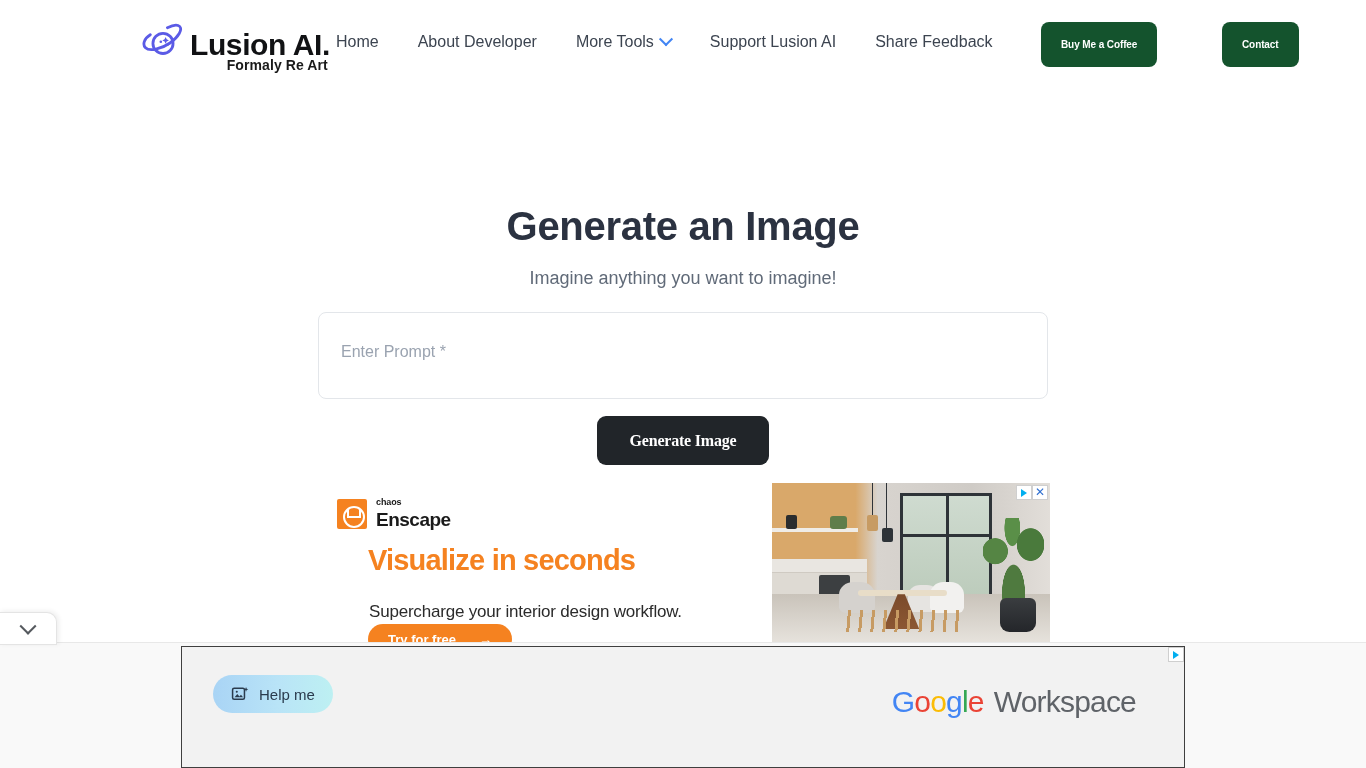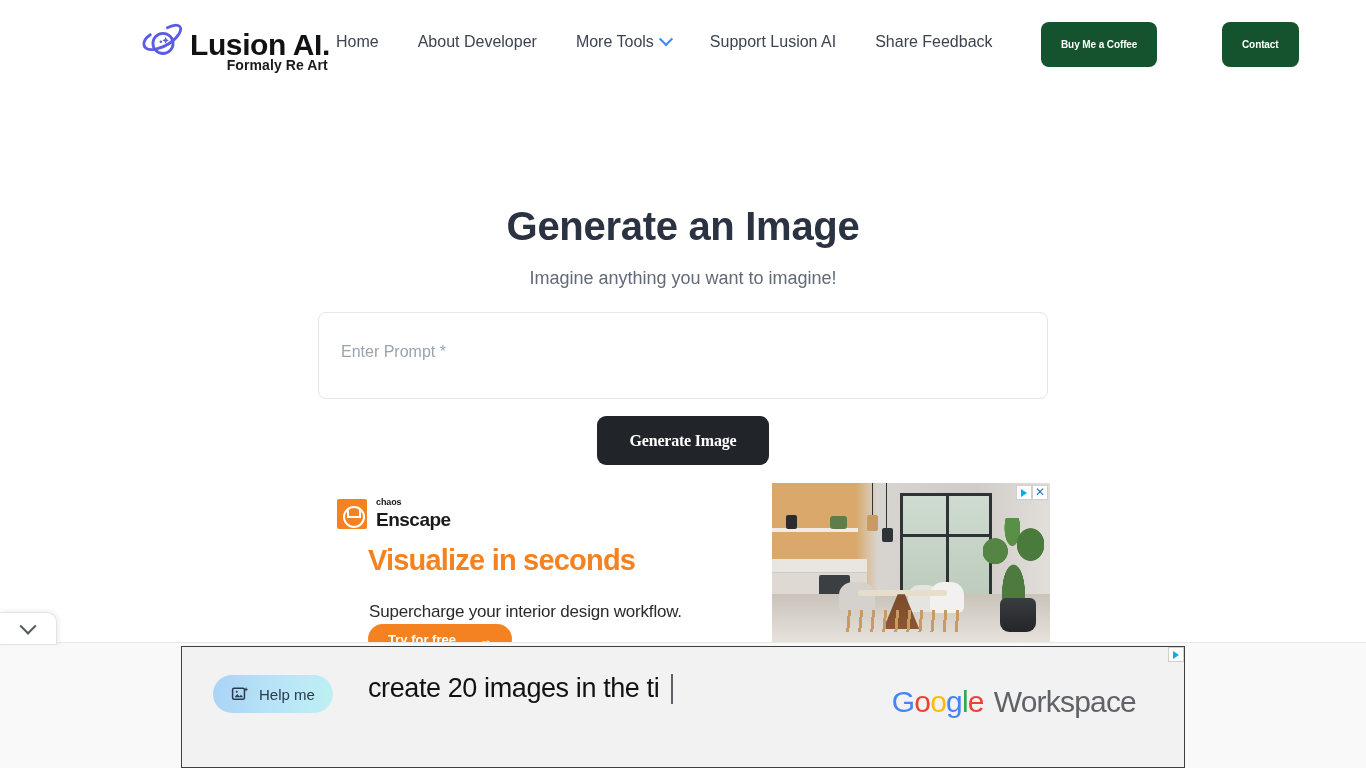--- a/index.html
+++ b/index.html
@@ -331,24 +331,20 @@
         <svg viewBox="0 0 24 24" width="19" height="19">
           <rect x="2" y="4" width="15" height="14" rx="2" fill="none" stroke="#2a3b4d" stroke-width="1.9"></rect>
           <path d="M4.5 15.5 l3.5-4 2.6 3 2-2.2 2.6 3.2z" fill="#2a3b4d"></path>
           <circle cx="7.3" cy="8.6" r="1.3" fill="#2a3b4d"></circle>
           <path d="M19 2.6 l0.85 2.05 2.05 0.85 -2.05 0.85 -0.85 2.05 -0.85 -2.05 -2.05 -0.85 2.05 -0.85z" fill="#2a3b4d"></path>
         </svg>
       </span>
       <span class="gw-pill-label">Help me</span>
     </div>
 
-    <div class="gw-typed">
-      <span>create 20 images in the ti</span>
-      <span class="gw-caret"></span>
-    </div>
 
     <div class="gw-logo">
       <span class="g1">G</span>
         <span class="g2">o</span>
         <span class="g3">o</span>
         <span class="g4">g</span>
         <span class="g5">l</span>
         <span class="g6">e</span>
       <span class="gw-ws">Workspace</span>
     </div>

